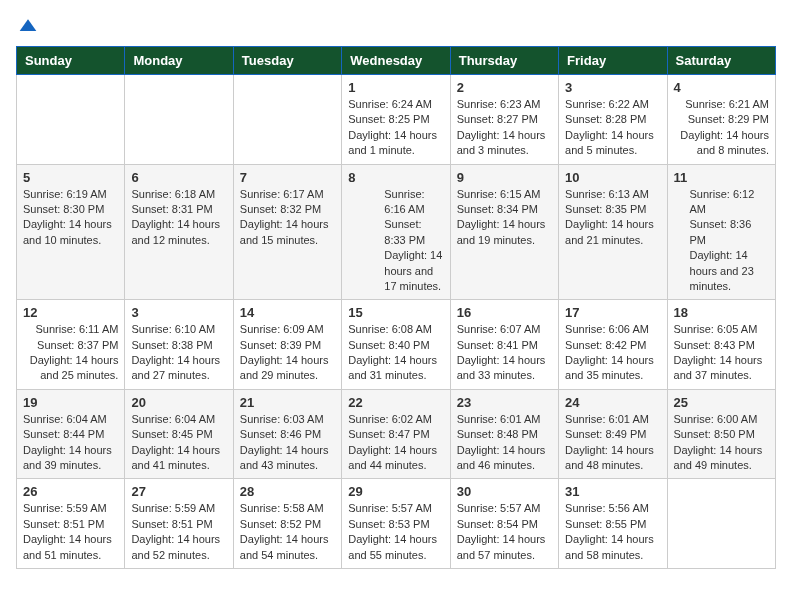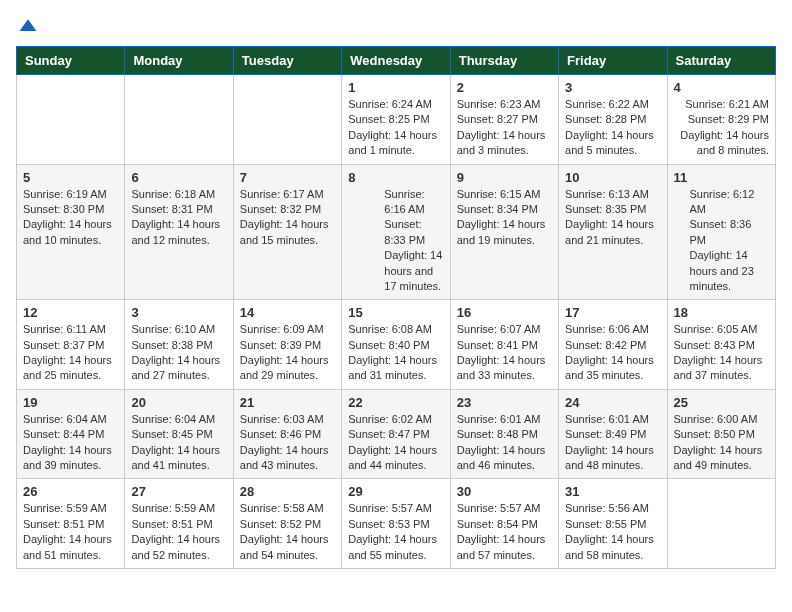--- a/index.html
+++ b/index.html
@@ -200,21 +200,21 @@
         <td>
           <div class="day-number">11</div>
           <div class="day-info" style="white-space: pre-line; margin-left: 16px;">Sunrise: 6:12 AM
 Sunset: 8:36 PM
 Daylight: 14 hours and 23 minutes.</div>
         </td>
       </tr>
       <tr>
         <td>
           <div class="day-number">12</div>
-          <div class="day-info" style="white-space: pre-line;">Sunrise: 6:11 AM
+          <div class="day-info" style="white-space: pre-line; text-align: right;">Sunrise: 6:11 AM
 Sunset: 8:37 PM
 Daylight: 14 hours and 25 minutes.</div>
         </td>
         <td>
           <div class="day-number">3</div>
           <div class="day-info" style="white-space: pre-line;">Sunrise: 6:10 AM
 Sunset: 8:38 PM
 Daylight: 14 hours and 27 minutes.</div>
         </td>
         <td>

